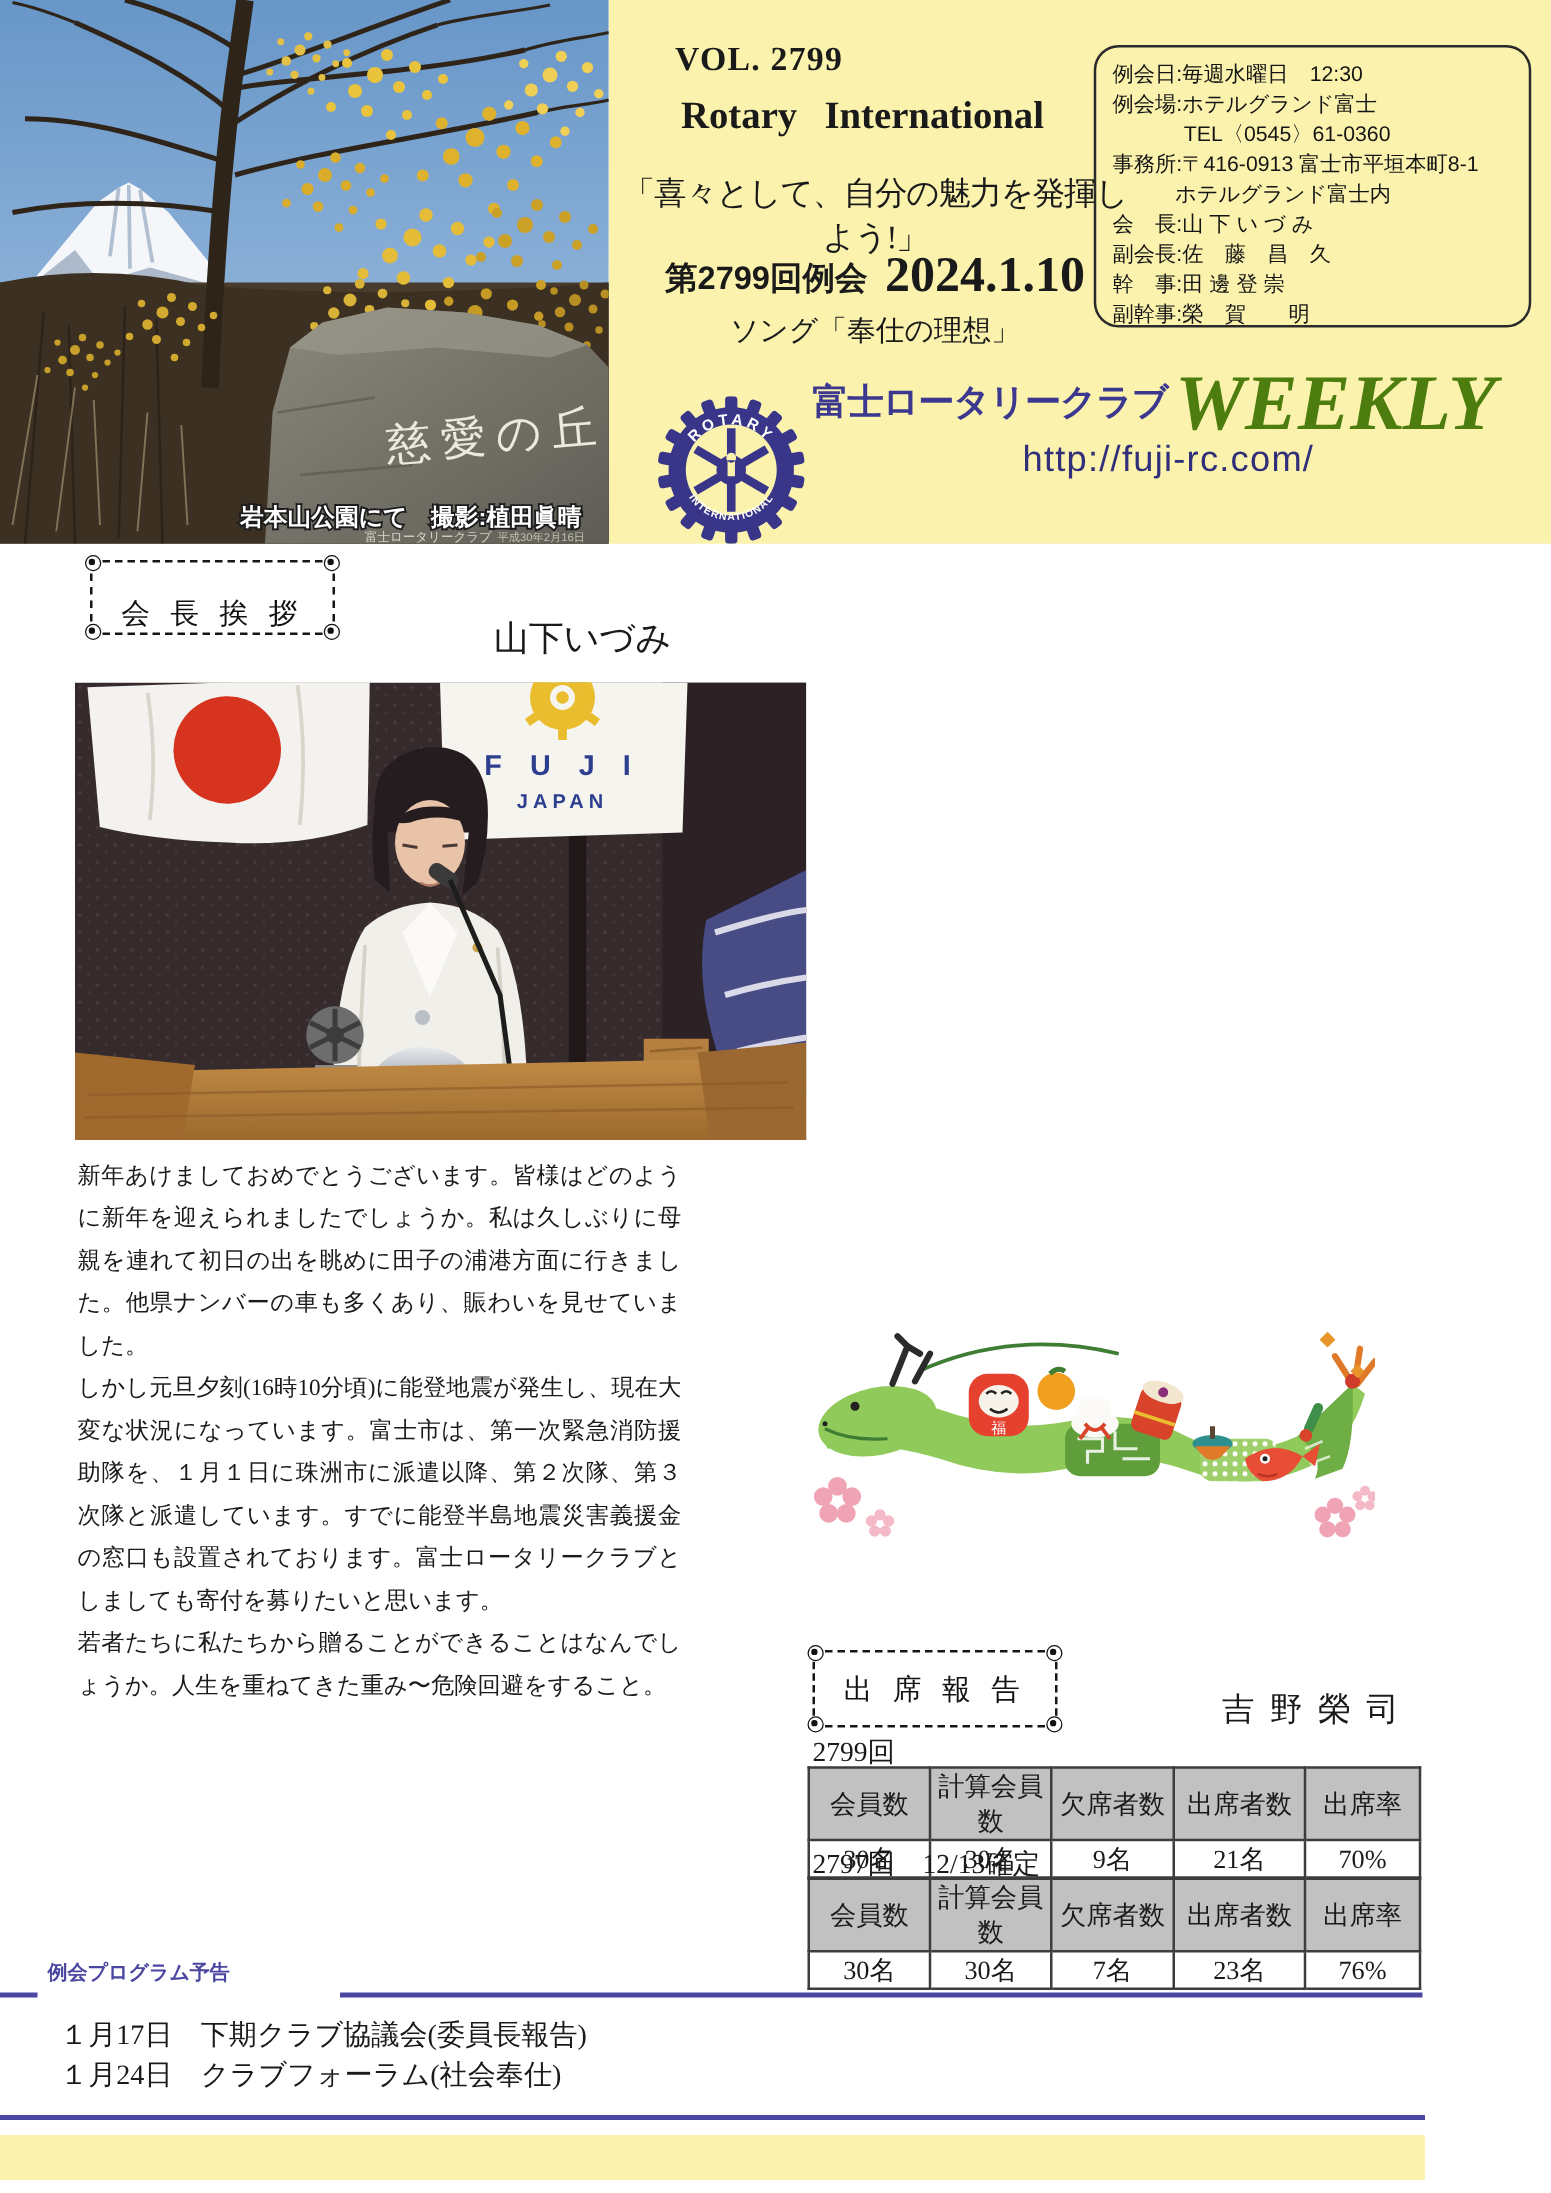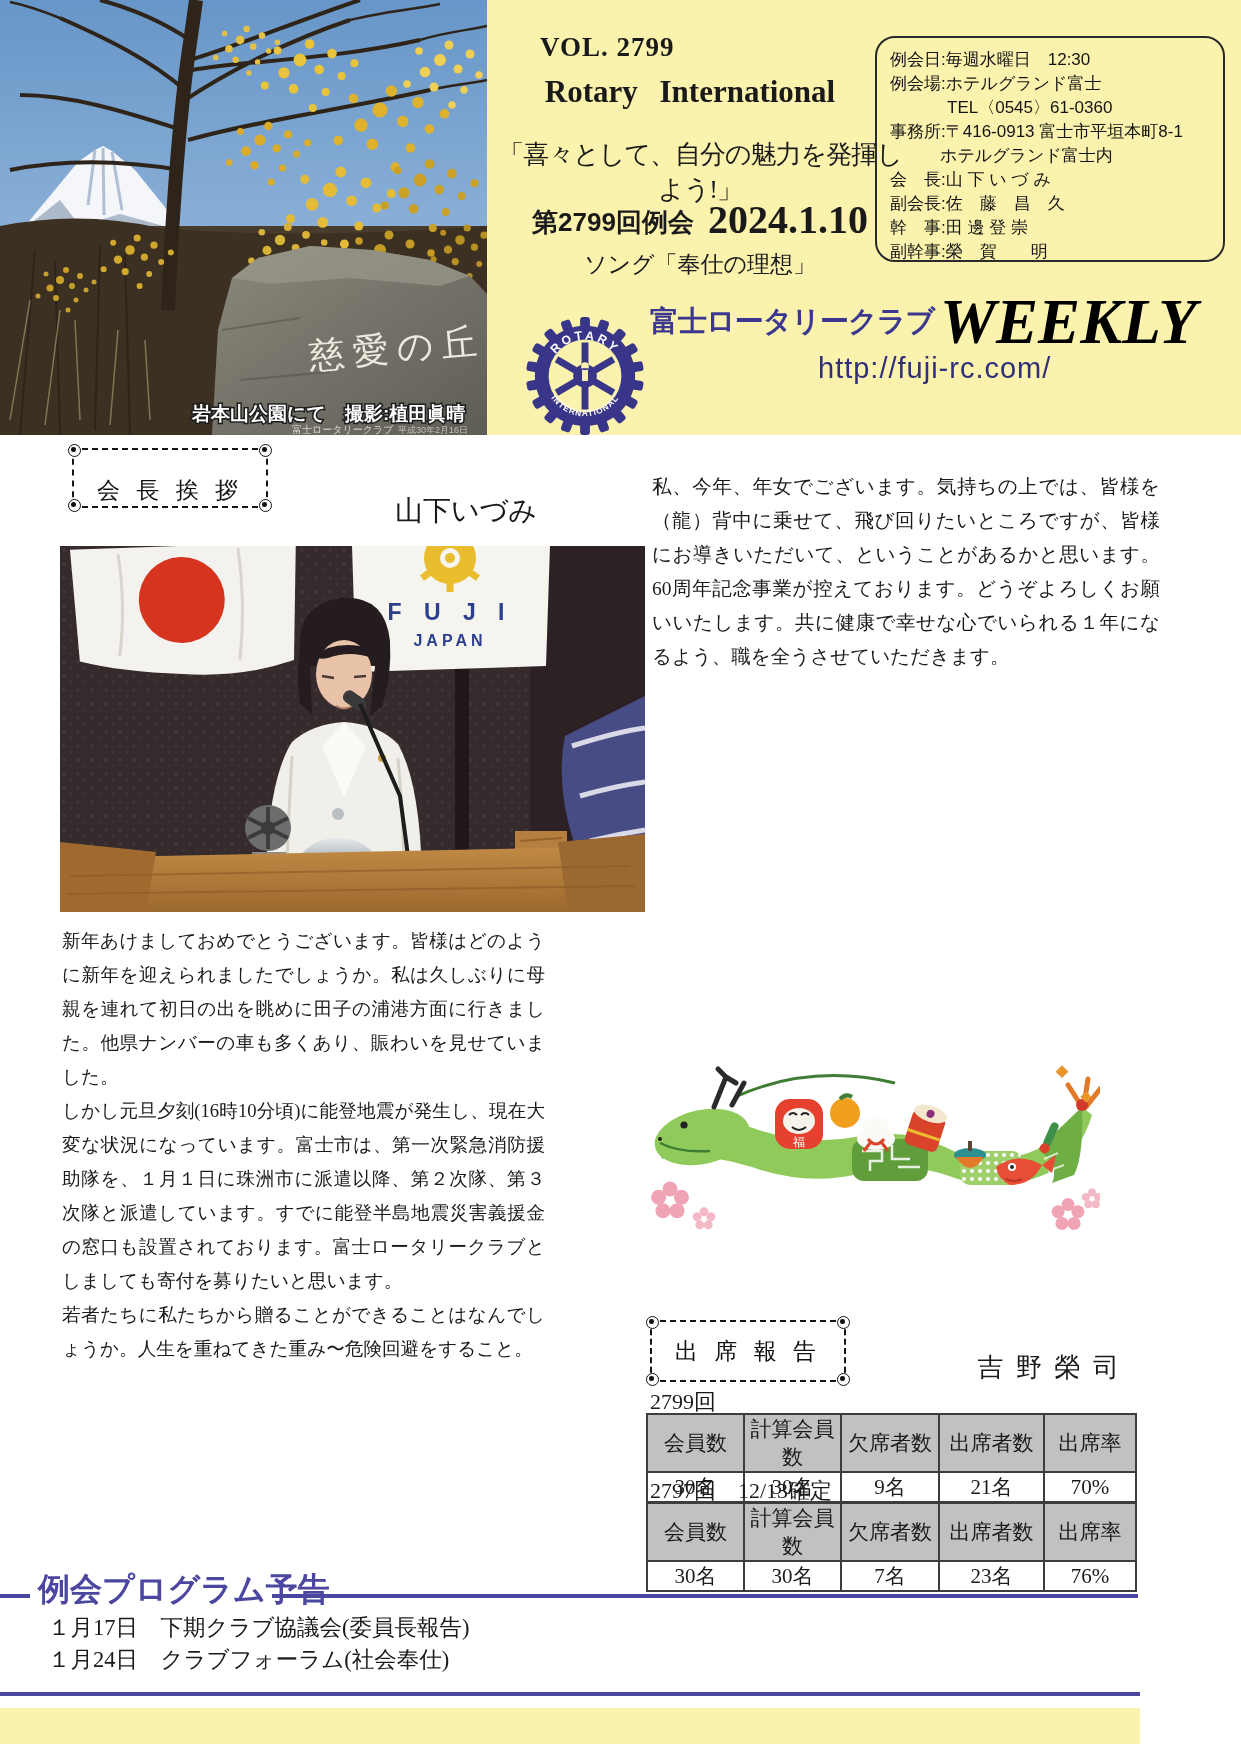--- a/index.html
+++ b/index.html
@@ -20,21 +20,21 @@
   .song{left:505px;top:249px;width:390px;text-align:center;font-size:23px;}
   .infobox{
     left:875px;top:36px;width:350px;height:226px;border:2.5px solid #2a2a2a;border-radius:20px;
     font-family:"Liberation Sans","DejaVu Sans",sans-serif;font-size:17px;line-height:24px;
     padding:10px 6px 0 13px;box-sizing:border-box;font-weight:500;color:#141414;
   }
   .infobox .ind1{padding-left:57px;}
   .infobox .ind2{padding-left:50px;}
   .clubrow{left:650px;top:292px;display:flex;align-items:flex-end;}
   .clubname{font-family:"Liberation Sans","DejaVu Sans",sans-serif;font-size:29px;font-weight:bold;color:#3c3890;margin-bottom:10px;letter-spacing:-1px;}
-  .weekly{font-size:63px;font-weight:bold;font-style:italic;color:#000000;margin-left:6px;line-height:60px;}
+  .weekly{font-size:63px;font-weight:bold;font-style:italic;color:#4d7c0f;margin-left:6px;line-height:60px;}
   .url{left:818px;top:352px;font-family:"Liberation Sans","DejaVu Sans",sans-serif;font-size:29px;font-weight:500;color:#312e7a;letter-spacing:1px;}
   
   .secbox{border:2px dashed #161616;display:flex;align-items:center;justify-content:center;
     font-family:"Liberation Sans","DejaVu Sans",sans-serif;font-size:23px;letter-spacing:5px;color:#111;}
   .gbox{left:72px;top:448px;width:192px;height:56px;align-items:flex-end;}
   .abox{left:650px;top:1320px;width:192px;height:58px;}
   .cdot{position:absolute;width:11px;height:11px;border:1.5px solid #111;border-radius:50%;background:#fff;}
   .cdot::after{content:'';position:absolute;left:2.2px;top:2.2px;width:4.6px;height:4.6px;border-radius:50%;background:#111;}
   .cdot.tl{left:-6px;top:-6px;}.cdot.tr{right:-6px;top:-6px;}
   .cdot.bl{left:-6px;bottom:-6px;}.cdot.br{right:-6px;bottom:-6px;}
@@ -52,21 +52,21 @@
   table.att{border-collapse:collapse;table-layout:fixed;}
   table.att th,table.att td{
     border:2px solid #3d3d3d;font-weight:normal;text-align:center;
     font-size:21px;height:28px;padding:0;font-family:"Liberation Serif",serif;
   }
   table.att th{background:#c2c1c1;}
   .t1{left:646px;top:1413px;}
   .t2{left:646px;top:1502px;}
   
   .prog-title{left:38px;top:1568px;font-family:"Liberation Sans","DejaVu Sans",sans-serif;
-    font-size:32px;font-weight:bold;color:#4b47a1;letter-spacing:0px;}
+    font-size:16px;font-weight:bold;color:#4b47a1;letter-spacing:0px;}
   .pline{background:#4b47a1;height:4px;}
   .pl-left{left:0;top:1594px;width:30px;}
   .pl-right{left:272px;top:1594px;width:866px;}
   .pl-bottom{left:0;top:1692px;width:1140px;}
   .prog-item{left:48px;width:700px;font-size:22.5px;}
   .pi1{top:1612px;}
   .pi2{top:1644px;}
   .ybar{left:0;top:1708px;width:1140px;height:36px;background:#faf2ad;}
 </style>
 </head>
@@ -317,21 +317,20 @@
     <path d="M10,330 L570,320 M8,348 L575,340" stroke="#8a5a28" stroke-width="2" opacity="0.6" fill="none"></path>
   </g>
 </svg>
 
 <div class="abs coltext leftcol">
   <p>新年あけましておめでとうございます。皆様はどのように新年を迎えられましたでしょうか。私は久しぶりに母親を連れて初日の出を眺めに田子の浦港方面に行きました。他県ナンバーの車も多くあり、賑わいを見せていました。</p>
   <p>しかし元旦夕刻(16時10分頃)に能登地震が発生し、現在大変な状況になっています。富士市は、第一次緊急消防援助隊を、１月１日に珠洲市に派遣以降、第２次隊、第３次隊と派遣しています。すでに能登半島地震災害義援金の窓口も設置されております。富士ロータリークラブとしましても寄付を募りたいと思います。</p>
   <p>若者たちに私たちから贈ることができることはなんでしょうか。人生を重ねてきた重み〜危険回避をすること。</p>
 </div>
 <div class="abs coltext rightcol">
-  <p>私、今年、年女でございます。気持ちの上では、皆様を（龍）背中に乗せて、飛び回りたいところですが、皆様にお導きいただいて、ということがあるかと思います。60周年記念事業が控えております。どうぞよろしくお願いいたします。共に健康で幸せな心でいられる１年になるよう、職を全うさせていただきます。</p>
 </div>
 
 <svg class="abs" style="left:640px;top:1055px" width="460" height="180" viewBox="0 0 460 180">
   <defs>
     <g id="plum">
       <circle cx="0" cy="-8" r="5"></circle>
         <circle cx="7.6" cy="-2.5" r="5"></circle>
         <circle cx="4.7" cy="6.5" r="5"></circle>
       <circle cx="-4.7" cy="6.5" r="5"></circle>
         <circle cx="-7.6" cy="-2.5" r="5"></circle>

